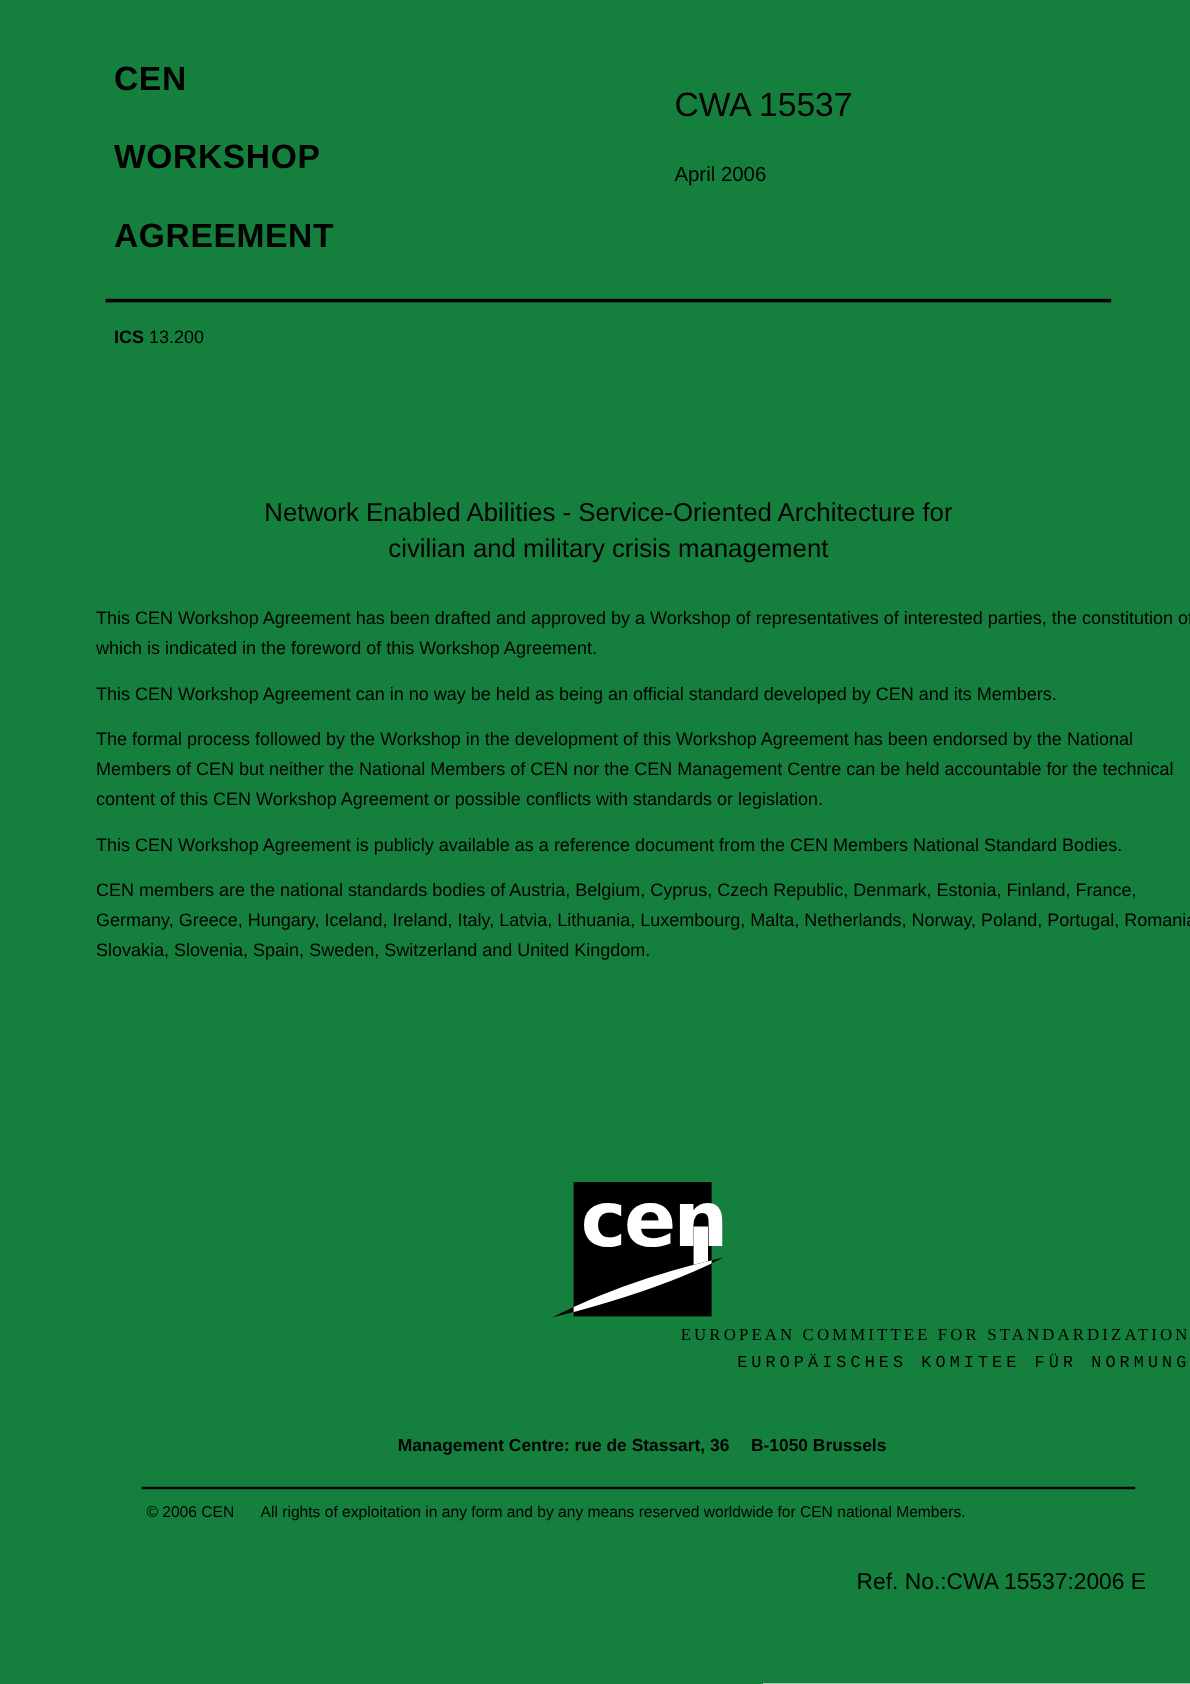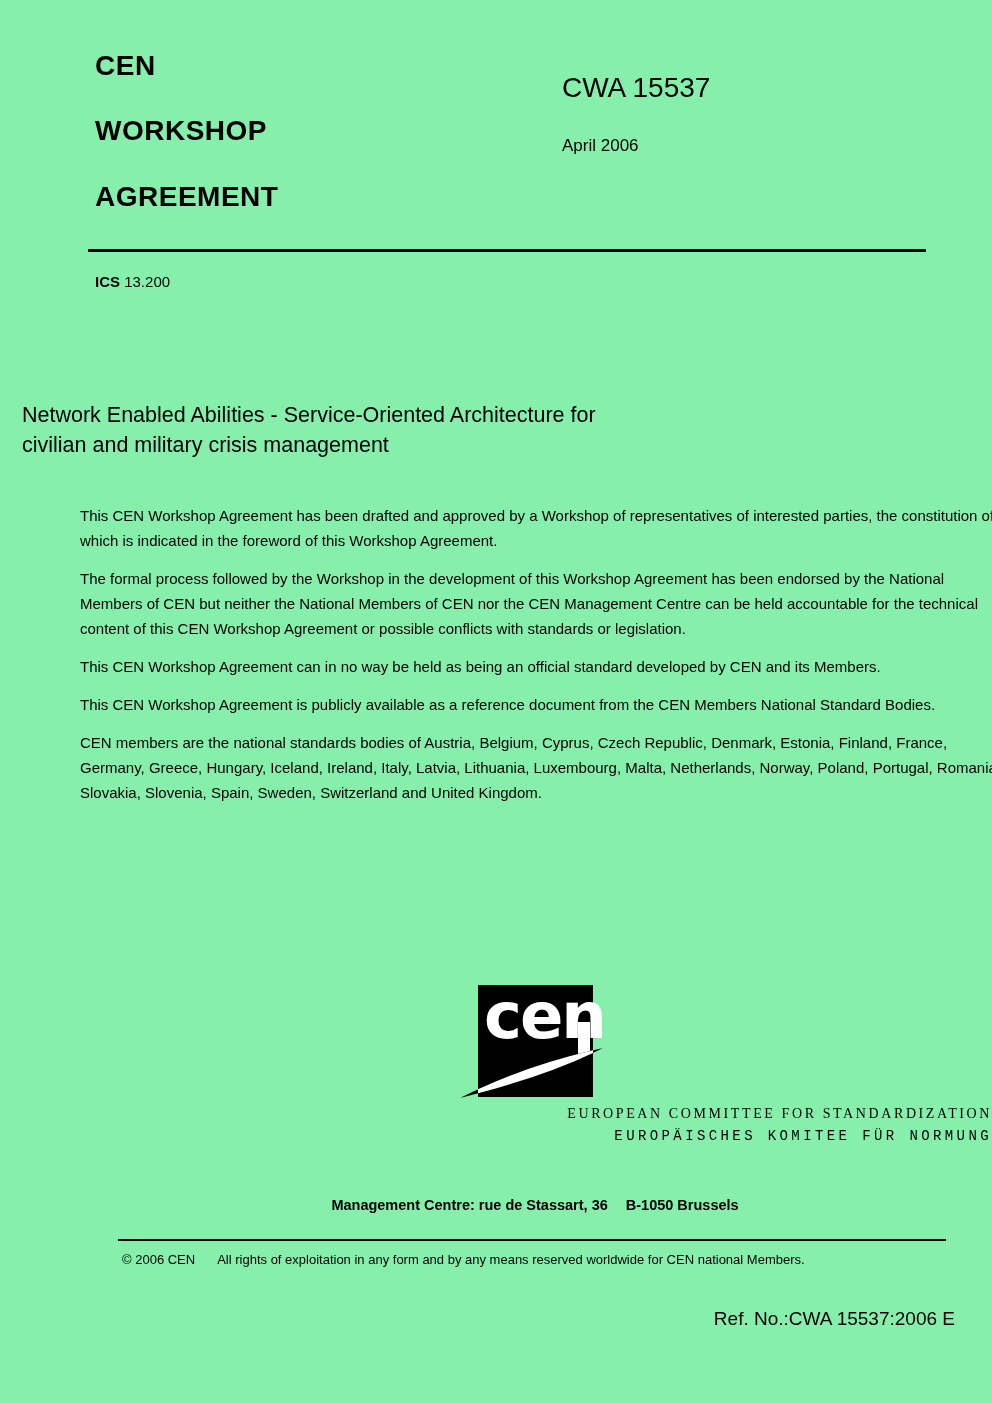--- a/index.html
+++ b/index.html
@@ -1,35 +1,35 @@
 <!DOCTYPE html>
 <html><head>
 <meta charset="utf-8">
 <style>
   html,body{margin:0;padding:0;background:#ffffff;}
   .page{
     position:relative;
     width:992px;height:1403px;
-    background:#86efac;
+    background:#15803d;
     color:#000000;
     font-family:"Liberation Sans", sans-serif;
     overflow:hidden;
   }
   .abs{position:absolute;}
   .org-line{left:95px;font-size:28px;font-weight:bold;letter-spacing:.5px;white-space:pre;}
   #org1{top:50px;} #org2{top:115px;} #org3{top:181px;}
   .doc-number{left:562px;top:72px;font-size:28px;font-weight:normal;white-space:pre;}
   .doc-date{left:562px;top:136px;font-size:17px;white-space:pre;}
   .rule-main{left:88px;top:249px;width:838px;height:3px;background:#000;}
   .ics-line{left:95px;top:273px;font-size:15px;white-space:pre;}
   .ics-label{font-weight:bold;}
   .english-version{left:0;right:0;margin-left:22px;top:344px;text-align:center;font-size:16px;}
   .doc-title{
-    left:0;right:0;margin-left:22px;top:400px;
-    font-size:21.5px;line-height:30px;white-space:pre-line;
+    left:0;right:0;margin-left:22px;top:412px;
+    text-align:center;font-size:21.5px;line-height:30px;white-space:pre-line;
   }
   .body-text{left:80px;top:503px;width:840px;font-size:15px;line-height:25px;}
   .body-text p{margin:0 0 13px 0;white-space:pre;}
   .cen-logo{left:450px;top:980px;}
   .committee{left:0;right:0;margin-left:74px;top:1103px;text-align:right;
     font-family:"Liberation Serif", serif;font-size:14px;line-height:22px;}
   .committee .c1{letter-spacing:2.6px;}
   .committee .c2{letter-spacing:4.2px;}
   .committee .c3{letter-spacing:3.4px;font-family:Liberation Mono, monospace;}
   .mgmt-line{left:0;right:0;margin-left:78px;top:1197px;text-align:center;
@@ -55,24 +55,24 @@
   <div class="abs rule-main"></div>
 
   <div class="abs ics-line"><span class="ics-label">ICS</span> <span>13.200</span></div>
 
   <div class="abs doc-title">Network Enabled Abilities - Service-Oriented Architecture for
 civilian and military crisis management</div>
 
   <div class="abs body-text">
     <p>This CEN Workshop Agreement has been drafted and approved by a Workshop of representatives of interested parties, the constitution of
 which is indicated in the foreword of this Workshop Agreement.</p>
+    <p>This CEN Workshop Agreement can in no way be held as being an official standard developed by CEN and its Members.</p>
     <p>The formal process followed by the Workshop in the development of this Workshop Agreement has been endorsed by the National
 Members of CEN but neither the National Members of CEN nor the CEN Management Centre can be held accountable for the technical
 content of this CEN Workshop Agreement or possible conflicts with standards or legislation.</p>
-    <p>This CEN Workshop Agreement can in no way be held as being an official standard developed by CEN and its Members.</p>
     <p>This CEN Workshop Agreement is publicly available as a reference document from the CEN Members National Standard Bodies.</p>
     <p>CEN members are the national standards bodies of Austria, Belgium, Cyprus, Czech Republic, Denmark, Estonia, Finland, France,
 Germany, Greece, Hungary, Iceland, Ireland, Italy, Latvia, Lithuania, Luxembourg, Malta, Netherlands, Norway, Poland, Portugal, Romania,
 Slovakia, Slovenia, Spain, Sweden, Switzerland and United Kingdom.</p>
   </div>
 
   <svg class="abs cen-logo" width="165" height="125" viewBox="0 0 165 125">
     <defs>
       <clipPath id="cenSq">
           <rect x="28" y="5" width="115" height="112"></rect>

